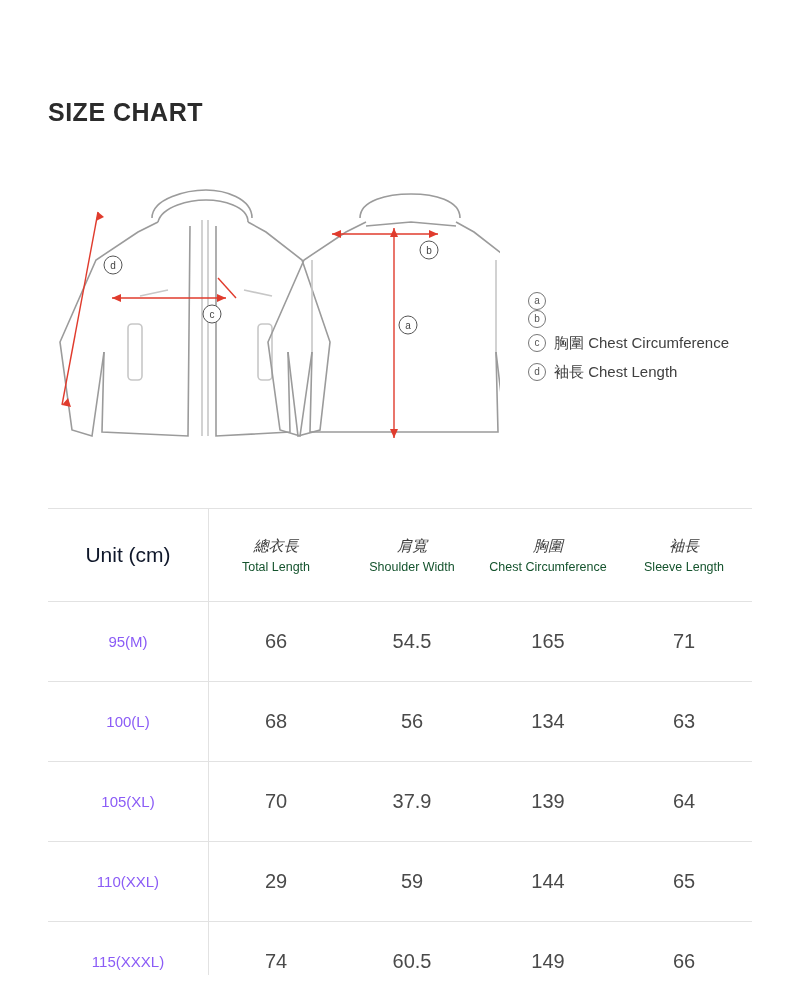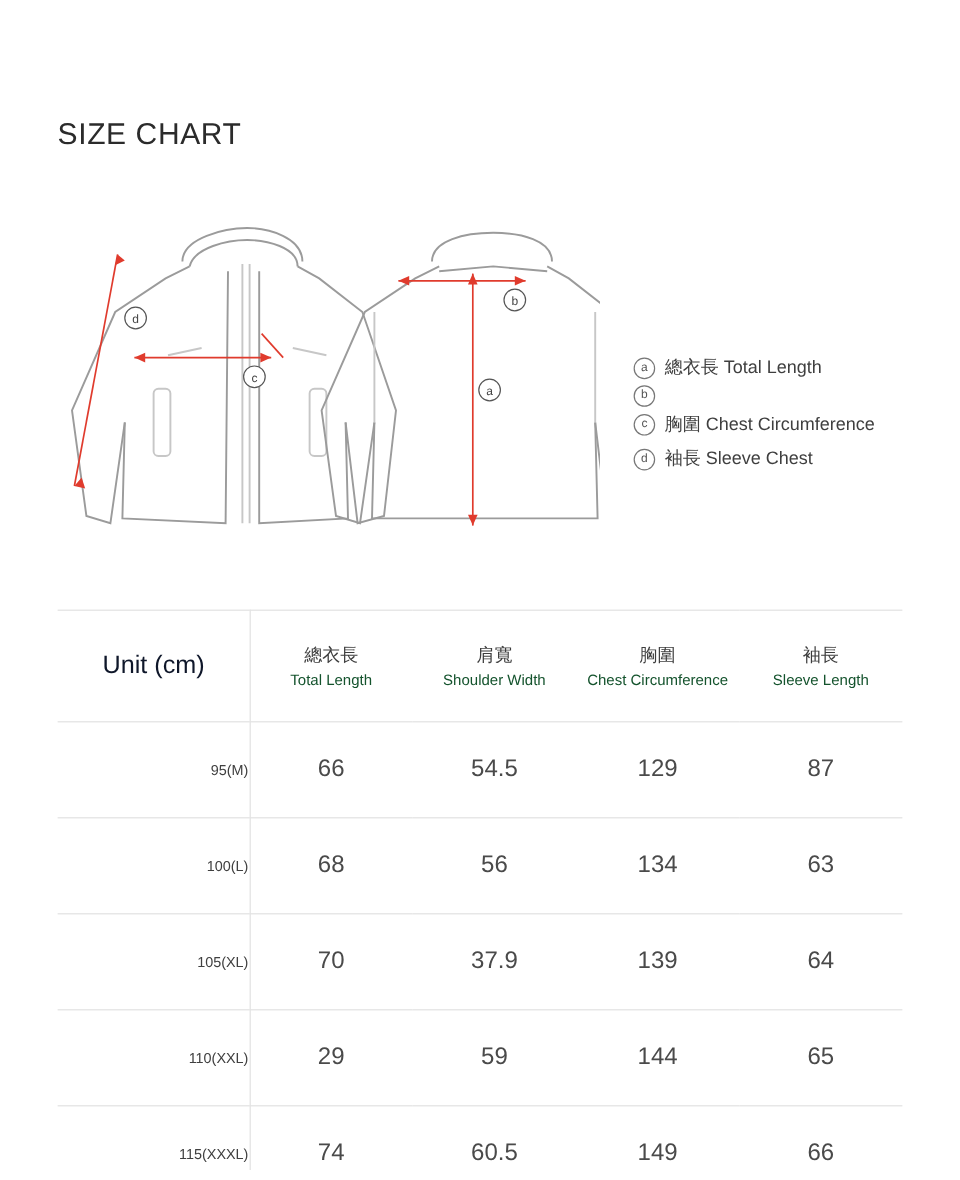--- a/index.html
+++ b/index.html
@@ -18,21 +18,21 @@
   .page {
     position: relative;
     width: 800px;
     height: 983px;
   }
   .title {
     position: absolute;
     left: 48px;
     top: 98px;
     font-size: 25px;
-    font-weight: normal;
+    font-weight: bold;
     letter-spacing: 0.5px;
     color: #2b2b2b;
   }
   .diagram {
     position: absolute;
     left: 40px;
     top: 160px;
     width: 460px;
     height: 300px;
   }
@@ -82,39 +82,39 @@
     height: 90px;
     font-size: 15px;
     vertical-align: middle;
     border-top: 1px solid #e2e2e2;
   }
   table.size-table thead th .cn {
     display: block;
     font-size: 15px;
     color: #3d3d3d;
     margin-bottom: 4px;
+    font-style: italic;
   }
   table.size-table thead th .en {
     display: block;
     font-size: 12.5px;
     color: #14532d;
   }
   table.size-table thead th.unit {
     font-size: 21px;
     color: #0f172a;
   }
   table.size-table tbody td {
     height: 77px;
     font-size: 20px;
     color: #4a4a4a;
   }
   table.size-table tbody td.rowhead {
-    font-size: 12px;
-    color: #404040;
-    text-align: right;
+    font-size: 15px;
+    color: #8b5cf6;
   }
   .col-0 { width: 160px; }
   .col-1 { width: 136px; }
   .col-2 { width: 136px; }
   .col-3 { width: 136px; }
   .col-4 { width: 136px; }
   .vline {
     position: absolute;
     left: 208px;
     top: 508px;
@@ -200,32 +200,31 @@
       <g>
         <circle cx="368" cy="165" r="9" fill="#ffffff" stroke="#555" stroke-width="1"></circle>
         <text x="368" y="169" font-size="10" text-anchor="middle" fill="#444" font-family="Liberation Sans, sans-serif">a</text>
       </g>
     </svg>
   </div>
 
   <div class="legend">
     <div class="legend-row">
       <span class="legend-mark">a</span>
-      <span>總衣長 Total Length</span>
     </div>
     <div class="legend-row">
       <span class="legend-mark">b</span>
     </div>
     <div class="legend-row">
       <span class="legend-mark">c</span>
       <span>胸圍 Chest Circumference</span>
     </div>
     <div class="legend-row">
       <span class="legend-mark">d</span>
-      <span>袖長 Sleeve Chest</span>
+      <span>袖長 Chest Length</span>
     </div>
   </div>
 
   <table class="size-table">
     <colgroup>
       <col class="col-0">
         <col class="col-1">
         <col class="col-2">
         <col class="col-3">
         <col class="col-4">
@@ -249,22 +248,22 @@
           <span class="cn">袖長</span>
           <span class="en">Sleeve Length</span>
         </th>
       </tr>
     </thead>
     <tbody>
       <tr>
         <td class="rowhead">95(M)</td>
         <td>66</td>
         <td>54.5</td>
-        <td>129</td>
-        <td>87</td>
+        <td>165</td>
+        <td>71</td>
       </tr>
       <tr>
         <td class="rowhead">100(L)</td>
         <td>68</td>
         <td>56</td>
         <td>134</td>
         <td>63</td>
       </tr>
       <tr>
         <td class="rowhead">105(XL)</td>

